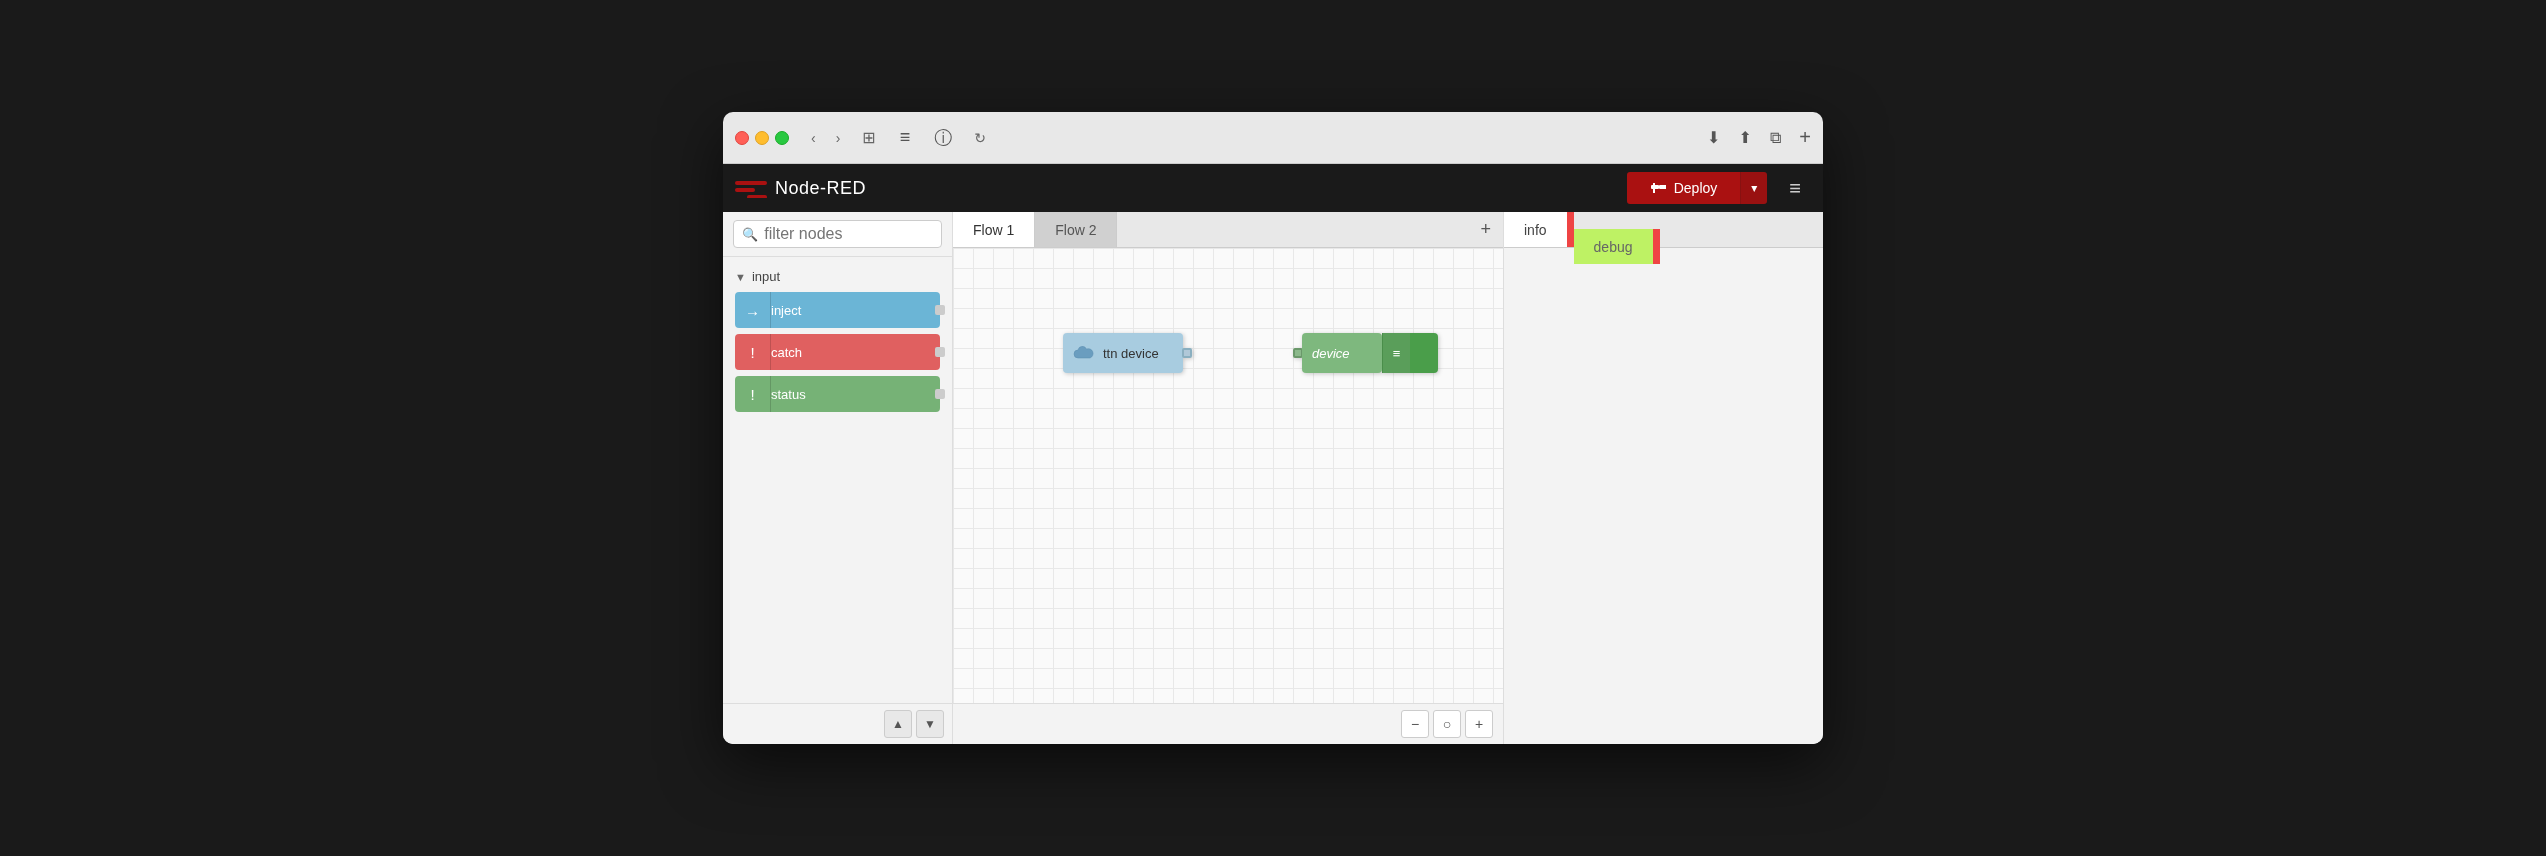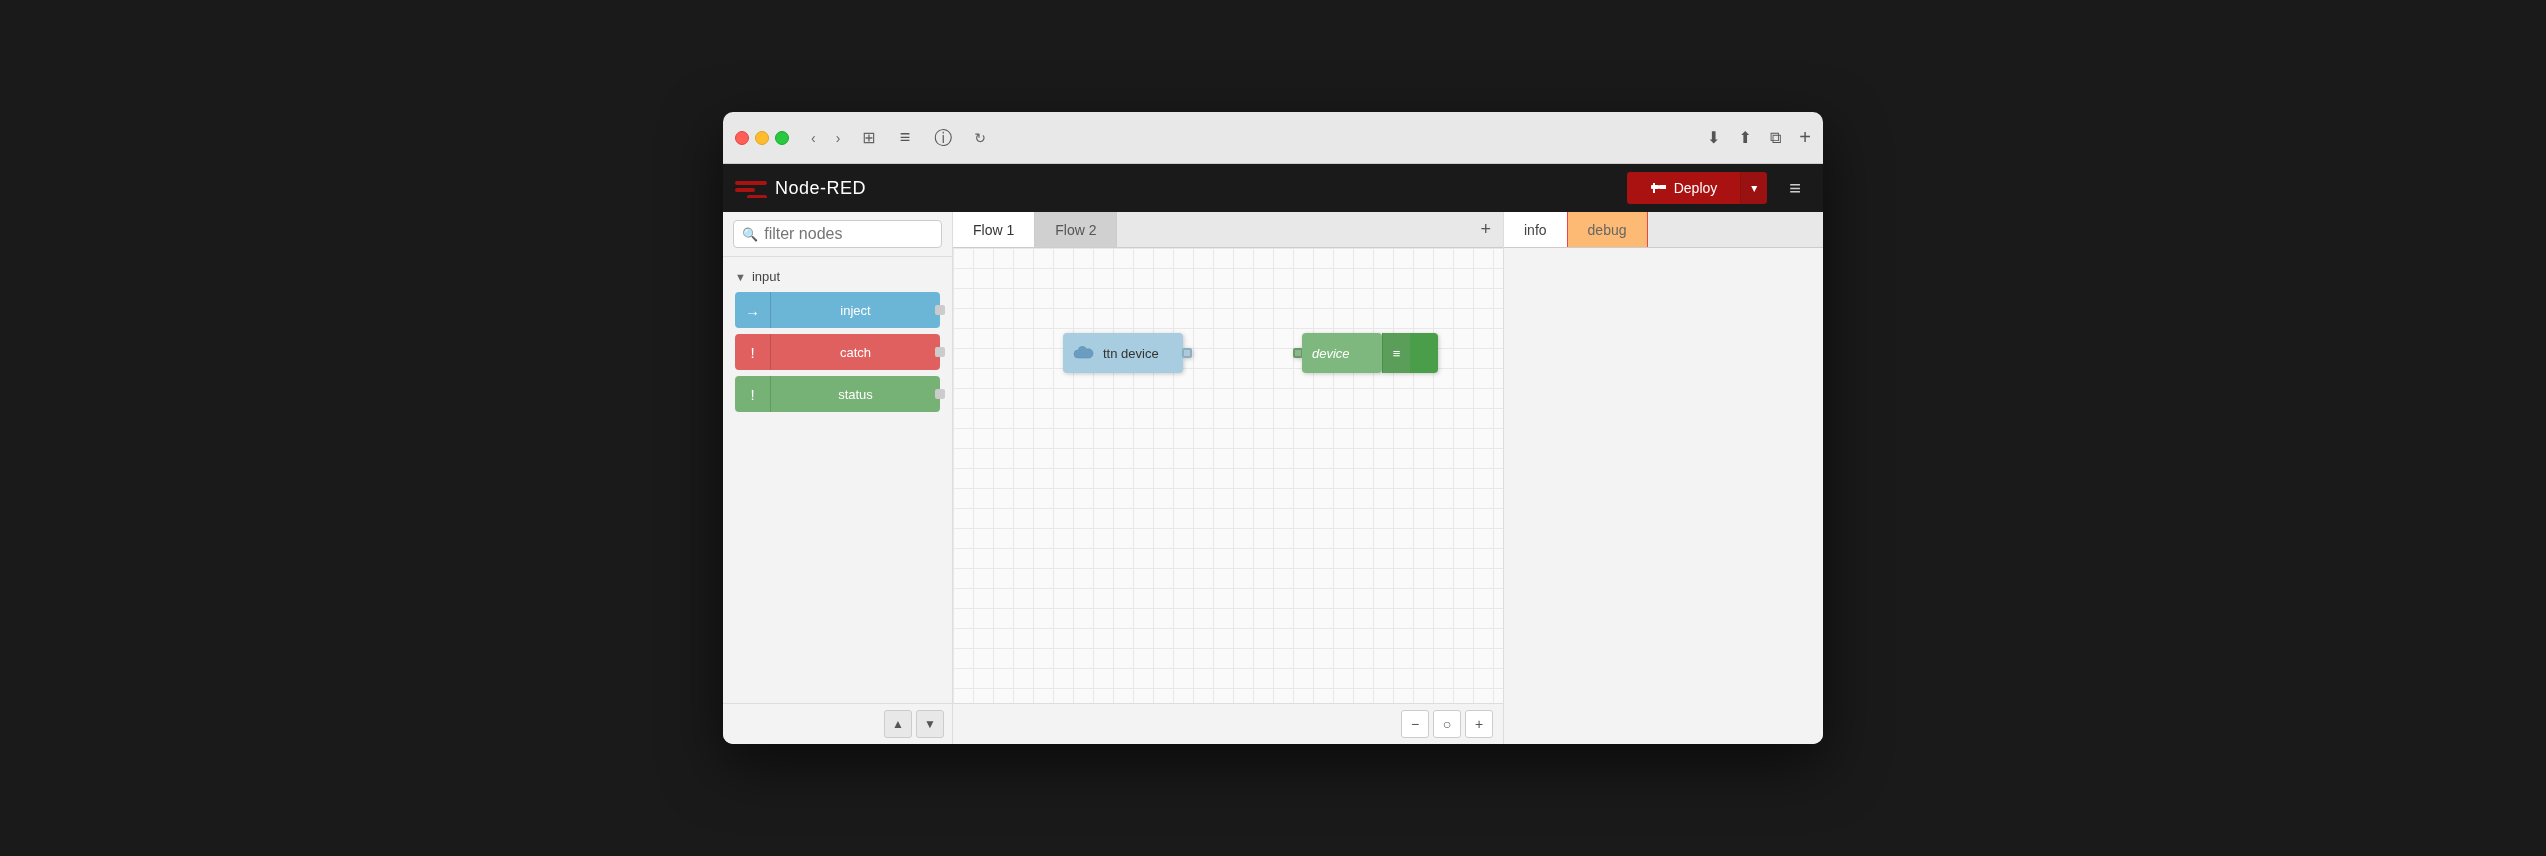--- a/index.html
+++ b/index.html
@@ -262,21 +262,21 @@
       display: flex;
       align-items: center;
       justify-content: center;
       border-right: 1px solid rgba(0,0,0,0.15);
       font-size: 15px;
       flex-shrink: 0;
       border-radius: 4px 0 0 4px;
     }
     .node-label {
       flex: 1;
-      text-align: center;
+      text-align: left;
       font-size: 13px;
     }
     .node-port-right {
       width: 10px;
       height: 10px;
       background: #ccc;
       border-radius: 2px;
       position: absolute;
       right: -5px;
       top: 50%;
@@ -495,29 +495,30 @@
       height: 36px;
     }
     .right-tab {
       padding: 0 20px;
       height: 100%;
       display: flex;
       align-items: center;
       font-size: 14px;
       cursor: pointer;
       color: #444;
-      border-right: 1px solid #ef4444;
+      border-right: 7px solid #ef4444;
     }
     .right-tab.active {
       background: white;
       font-weight: 500;
     }
     .right-tab.inactive {
-      background: #fdba74;
+      background: #bef264;
       color: #666;
+      margin-top: 17px;
     }
     .right-content {
       flex: 1;
       padding: 12px;
       overflow-y: auto;
     }
   </style>
 </head>
 <body>
 

